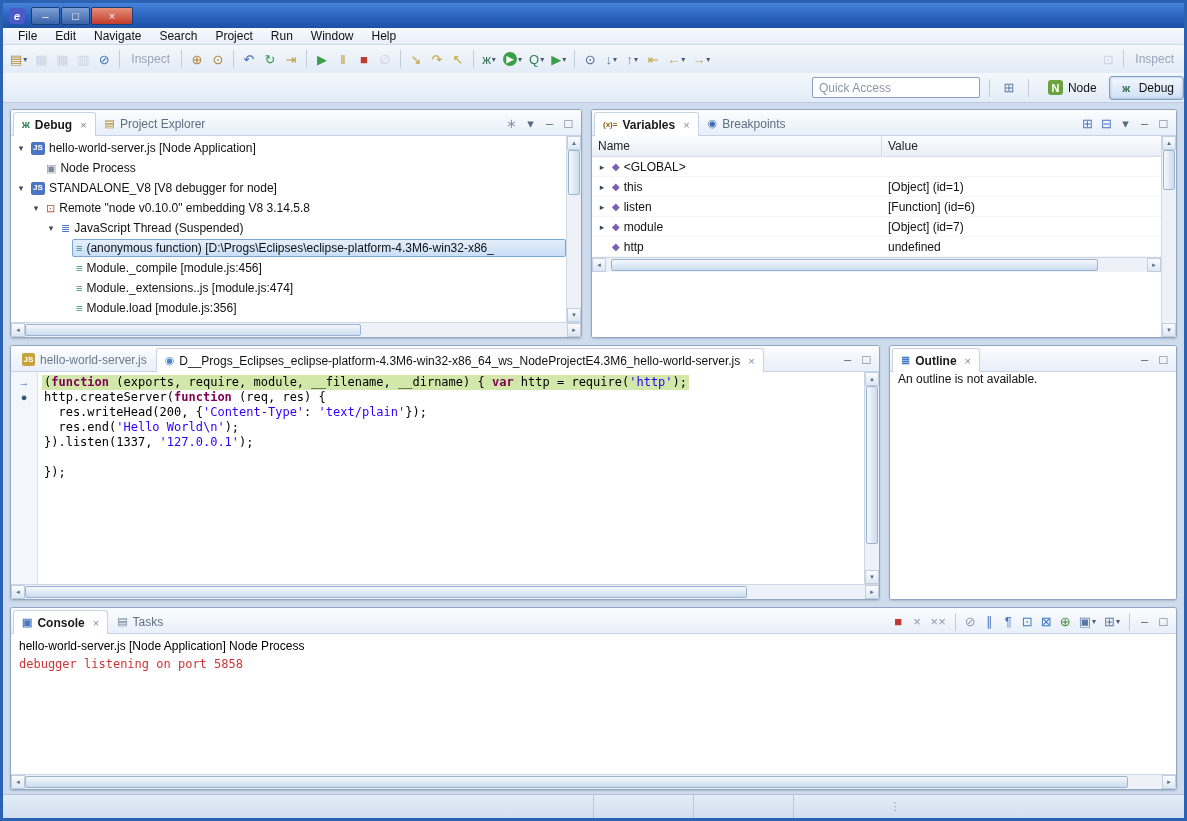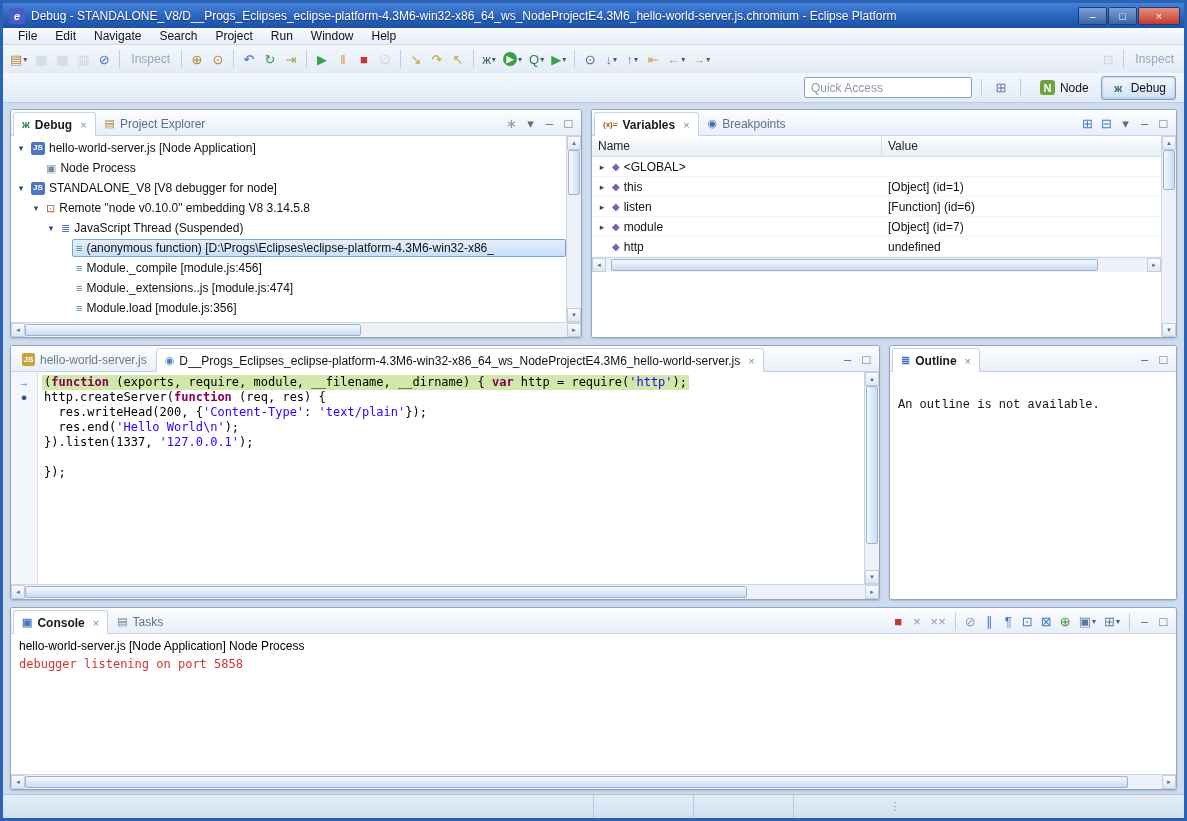--- a/index.html
+++ b/index.html
@@ -14,21 +14,21 @@
 .title-text{flex:1;white-space:nowrap;overflow:hidden;text-shadow:0 1px 1px rgba(0,0,0,.45);}
 .win-controls{display:flex;gap:1px;flex:none;}
 .win-btn{width:29px;height:18px;display:flex;align-items:center;justify-content:center;font-size:11px;color:#fff;background:linear-gradient(#7da0d6,#3a64a8);border:1px solid #1c3f77;border-radius:2px;}
 .win-btn.close{background:linear-gradient(#e6907e,#c43a28);width:42px;}
 
 
 .menubar{height:17px;flex:none;display:flex;align-items:center;padding-left:6px;background:linear-gradient(#f8fbfe,#e7eff9);border-bottom:1px solid #cdd9e8;}
 .menu-item{padding:3px 9px;border-radius:2px;}
 .toolbar{flex:none;display:flex;align-items:center;background:linear-gradient(#f4f8fc,#e2ebf7);}
 .toolbar.row1{height:28px;padding:0 4px;}
-.toolbar.row2{height:30px;padding:0 8px;border-bottom:1px solid #bccbdd;gap:5px;}
+.toolbar.row2{height:30px;padding:0 0;border-bottom:1px solid #bccbdd;gap:5px;}
 .tb-group{display:flex;align-items:center;gap:1px;}
 .tb-btn{height:22px;min-width:20px;padding:0 2px;display:inline-flex;align-items:center;justify-content:center;border-radius:3px;border:1px solid transparent;}
 .tb-btn.disabled{opacity:.4;}
 .tb-glyph{font-size:13px;line-height:1;}
 .tb-glyph.badge{width:14px;height:14px;border-radius:7px;font-size:9px;display:flex;align-items:center;justify-content:center;font-weight:bold;}
 .tb-dd{font-size:8px;color:#4a5a70;margin-left:1px;}
 .tb-sep{width:1px;height:18px;background:#bfcddd;margin:0 4px;display:inline-block;}
 .tb-label{color:#9aa6b5;padding:0 6px;}
 .quick-access{width:168px;height:21px;border:1px solid #8aa0bd;border-radius:2px;padding:2px 6px;font:12px "Liberation Sans",sans-serif;color:#333;background:#fff;}
 .quick-access::placeholder{color:#8a97a8;}
@@ -90,21 +90,21 @@
 .marker{font-weight:bold;font-size:11px;line-height:1;}
 .code{flex:1;padding:3px 0 0 4px;font-family:"DejaVu Sans Mono",monospace;font-size:12px;overflow:hidden;}
 .code-line{height:15px;line-height:15px;white-space:pre;}
 .line-text{display:inline-block;padding:0 2px;}
 .line-text.current{background:#d2e8aa;}
 .tk-k{color:#7f0055;font-weight:bold;}
 .tk-s{color:#2a00ff;}
 .tk-p{color:#000;}
 
 
-.outline-msg{padding:26px 8px;font-family:Liberation Mono, monospace;}
+.outline-msg{padding:0 8px;}
 
 
 .console-content{flex:1;padding-top:3px;min-height:0;}
 .con-line{padding-left:8px;height:18px;line-height:18px;white-space:nowrap;}
 .con-line.mono{font-family:"DejaVu Sans Mono",monospace;}
 
 
 .vscroll{width:15px;flex:none;display:flex;flex-direction:column;background:#eef2f8;border-left:1px solid #cdd8e6;}
 .hscroll{height:15px;flex:none;display:flex;background:#eef2f8;border-top:1px solid #cdd8e6;}
 .sb-btn{flex:none;display:flex;align-items:center;justify-content:center;font-size:7px;color:#5a6a80;background:linear-gradient(#fbfcfe,#dde7f2);border:1px solid #c2cfe0;}
@@ -122,21 +122,20 @@
 .status-cell.c3{width:92px;}
 .status-grip{width:20px;display:flex;align-items:center;justify-content:center;color:#8a99ad;font-size:11px;}
 </style>
 </head>
 <body>
 
 <div class="window">
 
   <div class="titlebar">
     <span class="app-badge">e</span>
-    <span class="title-text">Debug - STANDALONE_V8/D__Progs_Eclipses_eclipse-platform-4.3M6-win32-x86_64_ws_NodeProjectE4.3M6_hello-world-server.js.chromium - Eclipse Platform</span>
     <span class="win-controls" id="win-controls">
         <span class="win-btn">–</span>
         <span class="win-btn">□</span>
         <span class="win-btn close">×</span>
       </span>
   </div>
 
   <div class="menubar" id="menu-bar">
       <span class="menu-item">File</span>
       <span class="menu-item">Edit</span>

